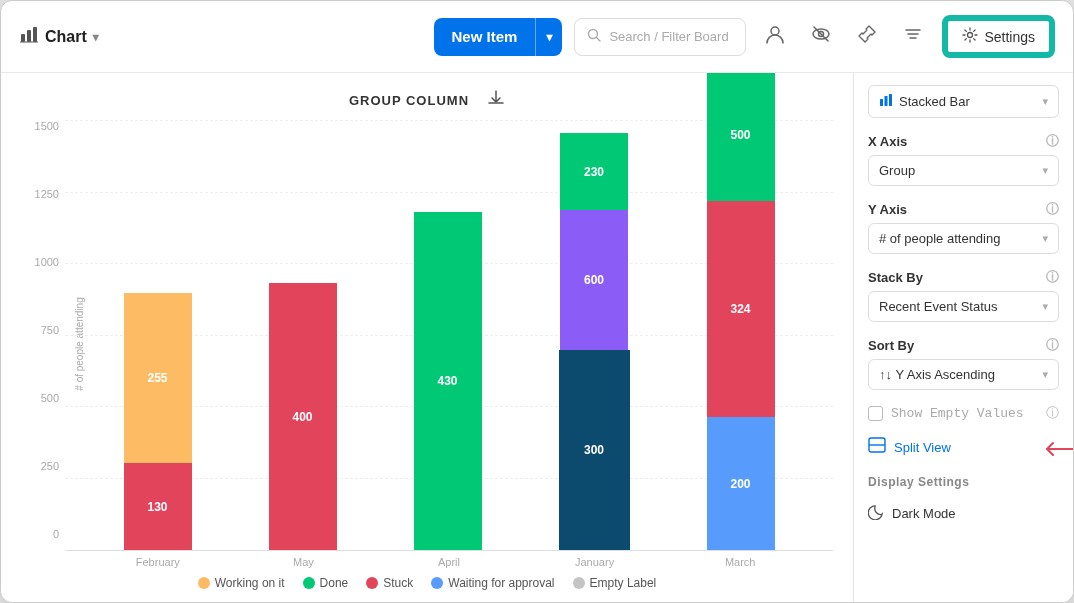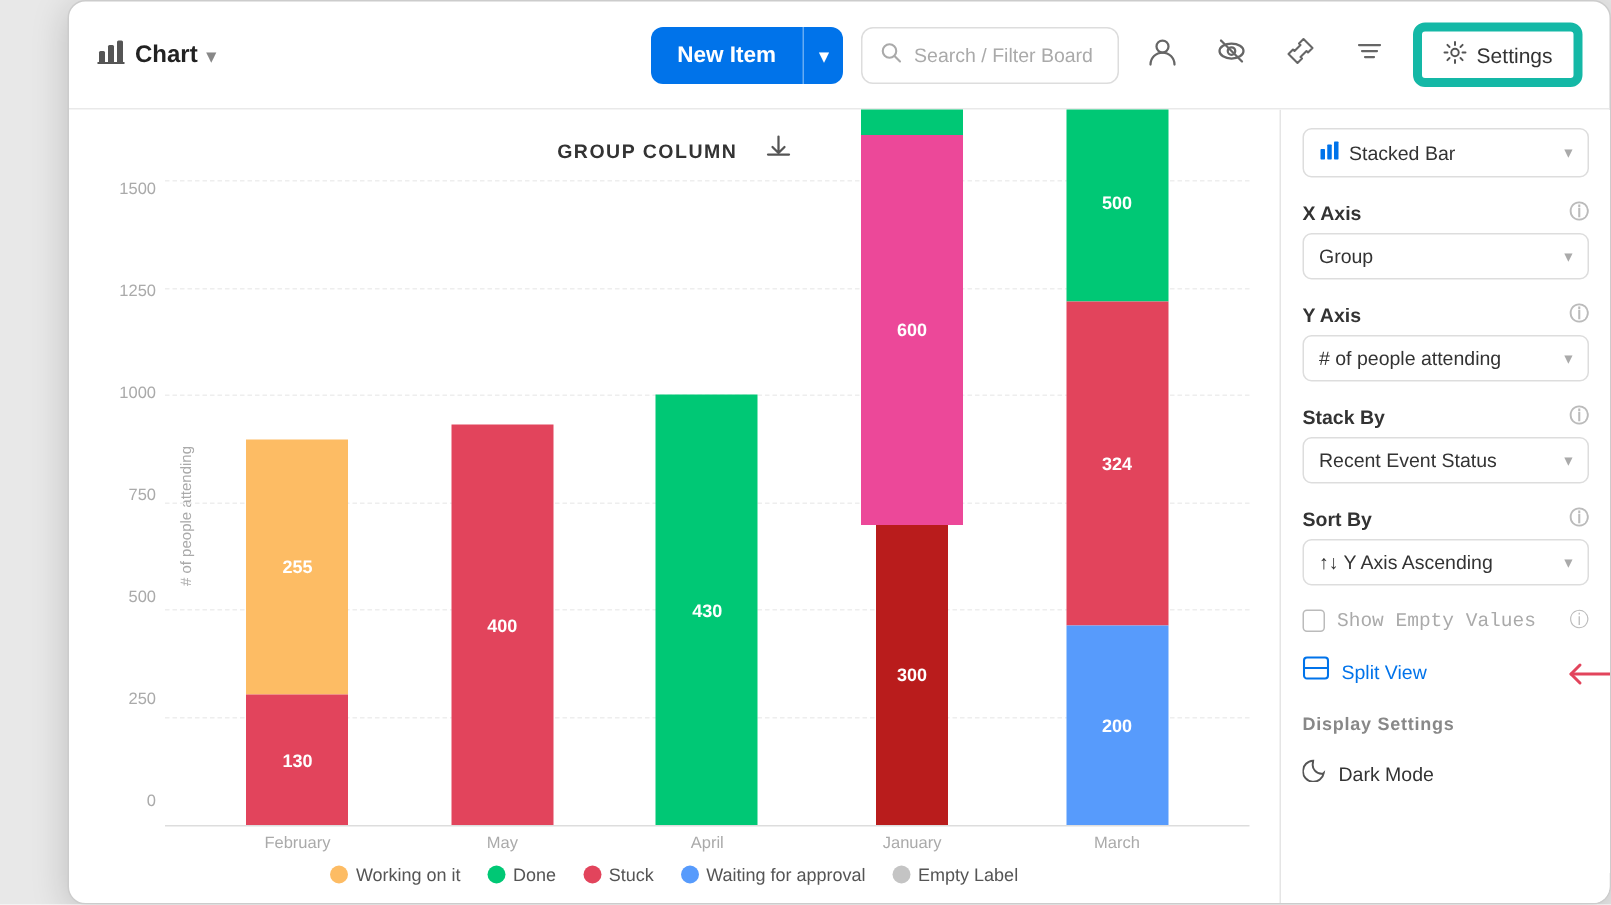--- a/index.html
+++ b/index.html
@@ -1,17 +1,17 @@
 <!DOCTYPE html>
 <html><head>
   <meta charset="utf-8">
   <style>
     * { box-sizing: border-box; margin: 0; padding: 0; }
     body { font-family: -apple-system, BlinkMacSystemFont, 'Segoe UI', sans-serif; background: #e8e8e8; display: flex; align-items: center; justify-content: center; min-height: 100vh; }
-    .window { width: 1074px; height: 603px; background: #fff; border-radius: 12px; box-shadow: 0 4px 24px rgba(0,0,0,0.18); overflow: hidden; display: flex; flex-direction: column; border: 1px solid #ccc; margin-left: 45px; }
+    .window { width: 1074px; height: 603px; background: #fff; border-radius: 12px; box-shadow: 0 4px 24px rgba(0,0,0,0.18); overflow: hidden; display: flex; flex-direction: column; border: 1px solid #ccc; }
     .header { display: flex; align-items: center; padding: 0 18px; height: 72px; border-bottom: 1px solid #e9e9e9; gap: 12px; flex-shrink: 0; }
     .chart-title { display: flex; align-items: center; gap: 6px; font-size: 16px; font-weight: 600; color: #222; cursor: pointer; }
     .chart-icon { color: #555; font-size: 18px; }
     .chevron-icon { color: #888; font-size: 12px; }
     .header-spacer { flex: 1; }
     .new-item-btn { display: flex; align-items: center; background: #0073ea; color: #fff; border: none; border-radius: 8px; font-size: 15px; font-weight: 600; cursor: pointer; overflow: hidden; height: 38px; }
     .new-item-main { padding: 0 18px; height: 100%; display: flex; align-items: center; }
     .new-item-divider { width: 1px; background: rgba(255,255,255,0.4); height: 100%; }
     .new-item-arrow { padding: 0 10px; height: 100%; display: flex; align-items: center; font-size: 12px; }
     .search-box { display: flex; align-items: center; border: 1px solid #ddd; border-radius: 8px; padding: 0 12px; height: 38px; gap: 8px; color: #aaa; font-size: 14px; width: 172px; cursor: text; }
@@ -161,26 +161,26 @@
               <div style="display:flex;flex-direction:column-reverse;align-items:center;">
                 <div style="width:68px;height:87px;background:#e2445c;display:flex;align-items:center;justify-content:center;color:#fff;font-size:12px;font-weight:600;">130</div>
                 <div style="width:68px;height:170px;background:#fdbc64;display:flex;align-items:center;justify-content:center;color:#fff;font-size:12px;font-weight:600;">255</div>
               </div>
 
               <div style="display:flex;flex-direction:column-reverse;align-items:center;">
                 <div style="width:68px;height:267px;background:#e2445c;display:flex;align-items:center;justify-content:center;color:#fff;font-size:12px;font-weight:600;">400</div>
               </div>
 
               <div style="display:flex;flex-direction:column-reverse;align-items:center;">
-                <div style="width:68px;height:287px;background:#00c875;display:flex;align-items:center;justify-content:center;color:#fff;font-size:12px;font-weight:600;">430</div>
-              </div>
-
-              <div style="display:flex;flex-direction:column-reverse;align-items:center;">
-                <div style="width:48px;height:200px;background:#b91c1c;display:flex;align-items:center;justify-content:center;color:#fff;font-size:12px;font-weight:600;">300</div>
-                <div style="width:68px;height:260px;background:#ec4899;display:flex;align-items:center;justify-content:center;color:#fff;font-size:12px;font-weight:600;">600</div>
+                <div style="width:68px;height:338px;background:#00c875;display:flex;align-items:center;justify-content:center;color:#fff;font-size:12px;font-weight:600;">430</div>
+              </div>
+
+              <div style="display:flex;flex-direction:column-reverse;align-items:center;">
+                <div style="width:71px;height:200px;background:#0c4a6e;display:flex;align-items:center;justify-content:center;color:#fff;font-size:12px;font-weight:600;">300</div>
+                <div style="width:68px;height:140px;background:#8b5cf6;display:flex;align-items:center;justify-content:center;color:#fff;font-size:12px;font-weight:600;">600</div>
                 <div style="width:68px;height:77px;background:#00c875;display:flex;align-items:center;justify-content:center;color:#fff;font-size:12px;font-weight:600;">230</div>
 
               </div>
 
               <div style="display:flex;flex-direction:column-reverse;align-items:center;">
                 <div style="width:68px;height:133px;background:#579bfc;display:flex;align-items:center;justify-content:center;color:#fff;font-size:12px;font-weight:600;">200</div>
                 <div style="width:68px;height:216px;background:#e2445c;display:flex;align-items:center;justify-content:center;color:#fff;font-size:12px;font-weight:600;">324</div>
                 <div style="width:68px;height:133px;background:#00c875;display:flex;align-items:center;justify-content:center;color:#fff;font-size:12px;font-weight:600;">500</div>
 
               </div>

